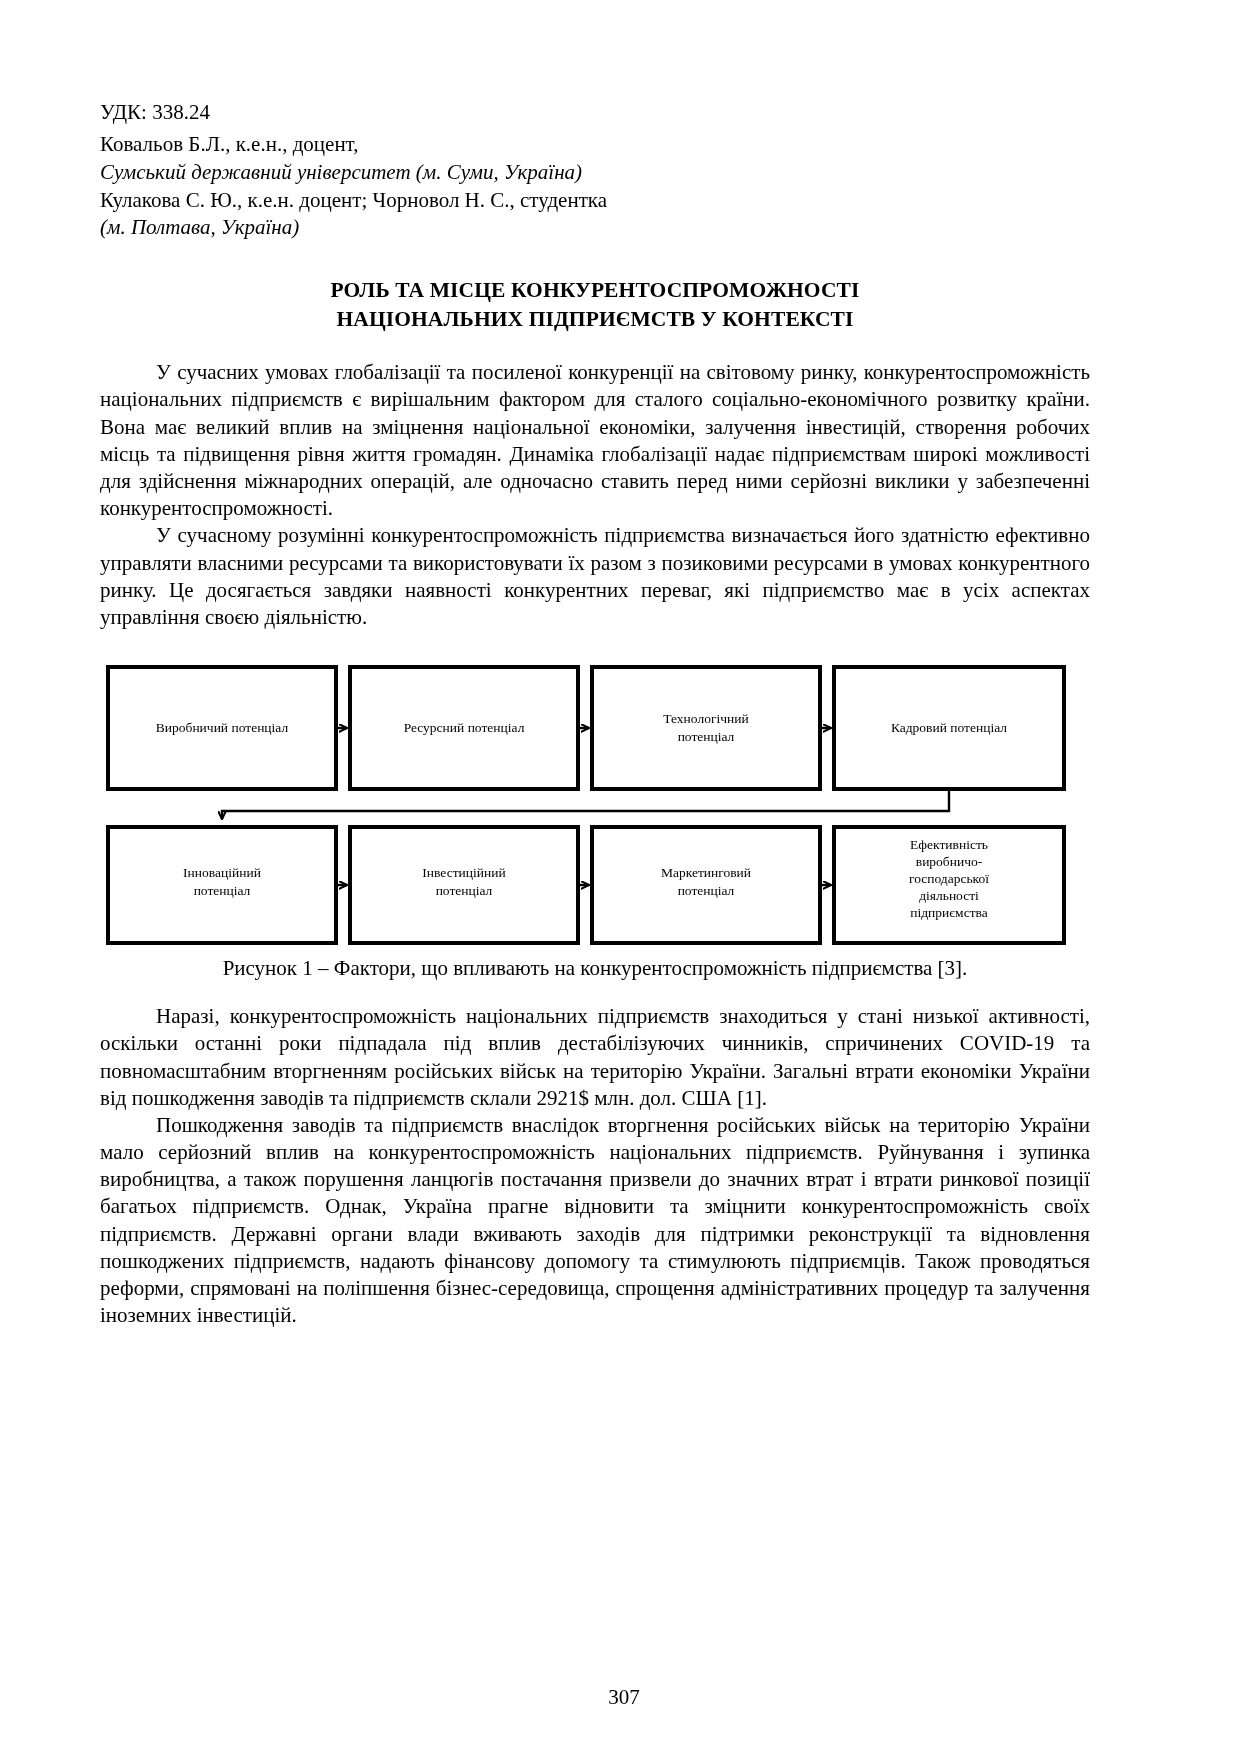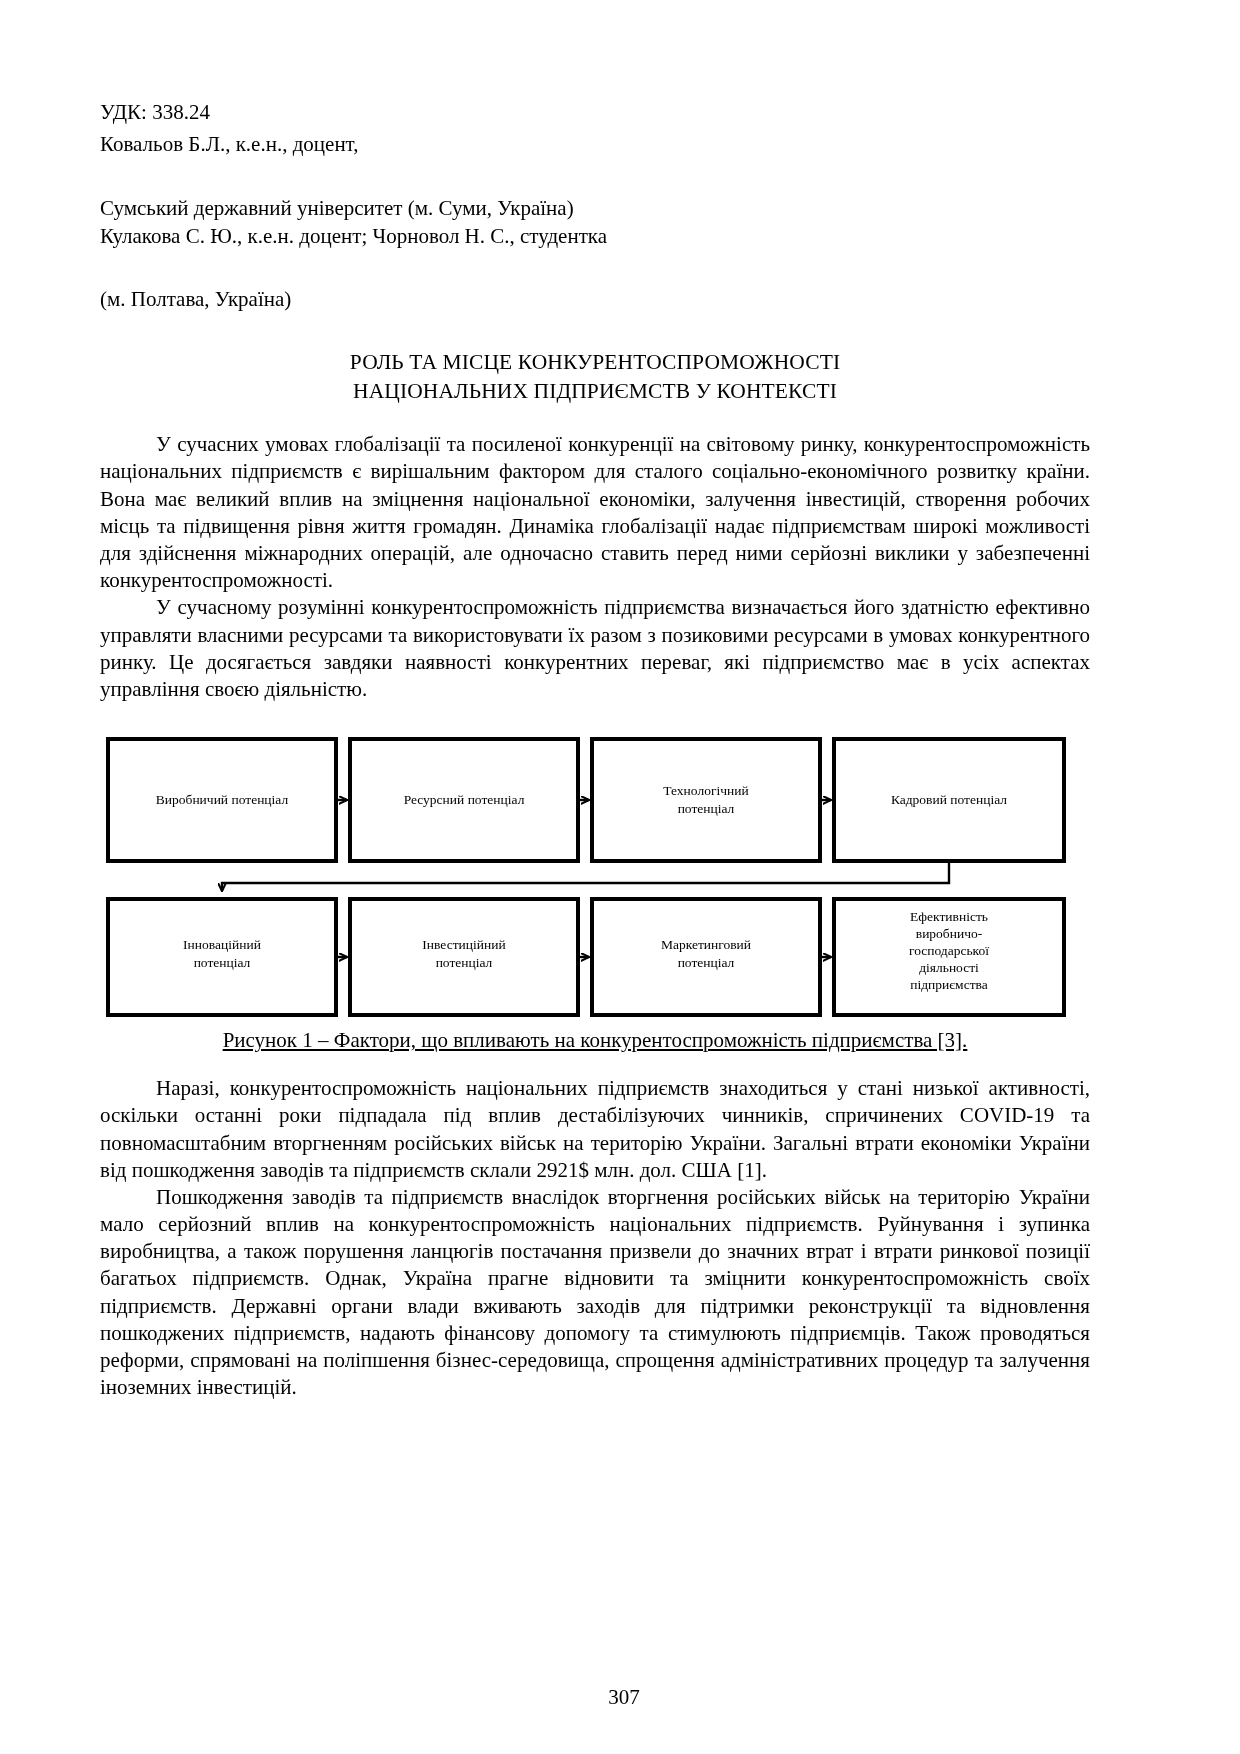--- a/index.html
+++ b/index.html
@@ -23,25 +23,25 @@
     line-height: 1.2;
     margin: 0 0 6px 0;
     text-align: left;
   }
   .authors {
     text-align: left;
     font-size: 21px;
     line-height: 1.32;
   }
   .authors .ital {
-    margin-top: 36px;
+    font-style: italic;
   }
   .title {
     text-align: center;
-    font-weight: normal;
+    font-weight: bold;
     font-size: 21.5px;
     line-height: 1.33;
     margin-top: 34px;
     margin-bottom: 26px;
     letter-spacing: 0.1px;
   }
   p.body {
     text-align: justify;
     text-justify: inter-word;
     font-size: 21px;
@@ -52,21 +52,20 @@
   }
   .figure {
     margin-top: 28px;
     margin-bottom: 0;
   }
   .fig-caption {
     text-align: center;
     font-size: 21px;
     margin-top: 7px;
     margin-bottom: 22px;
-    text-decoration: underline;
   }
   .page-number {
     position: absolute;
     bottom: 44px;
     left: 8px;
     right: 0;
     text-align: center;
     font-size: 21px;
   }
   svg.diagram {

